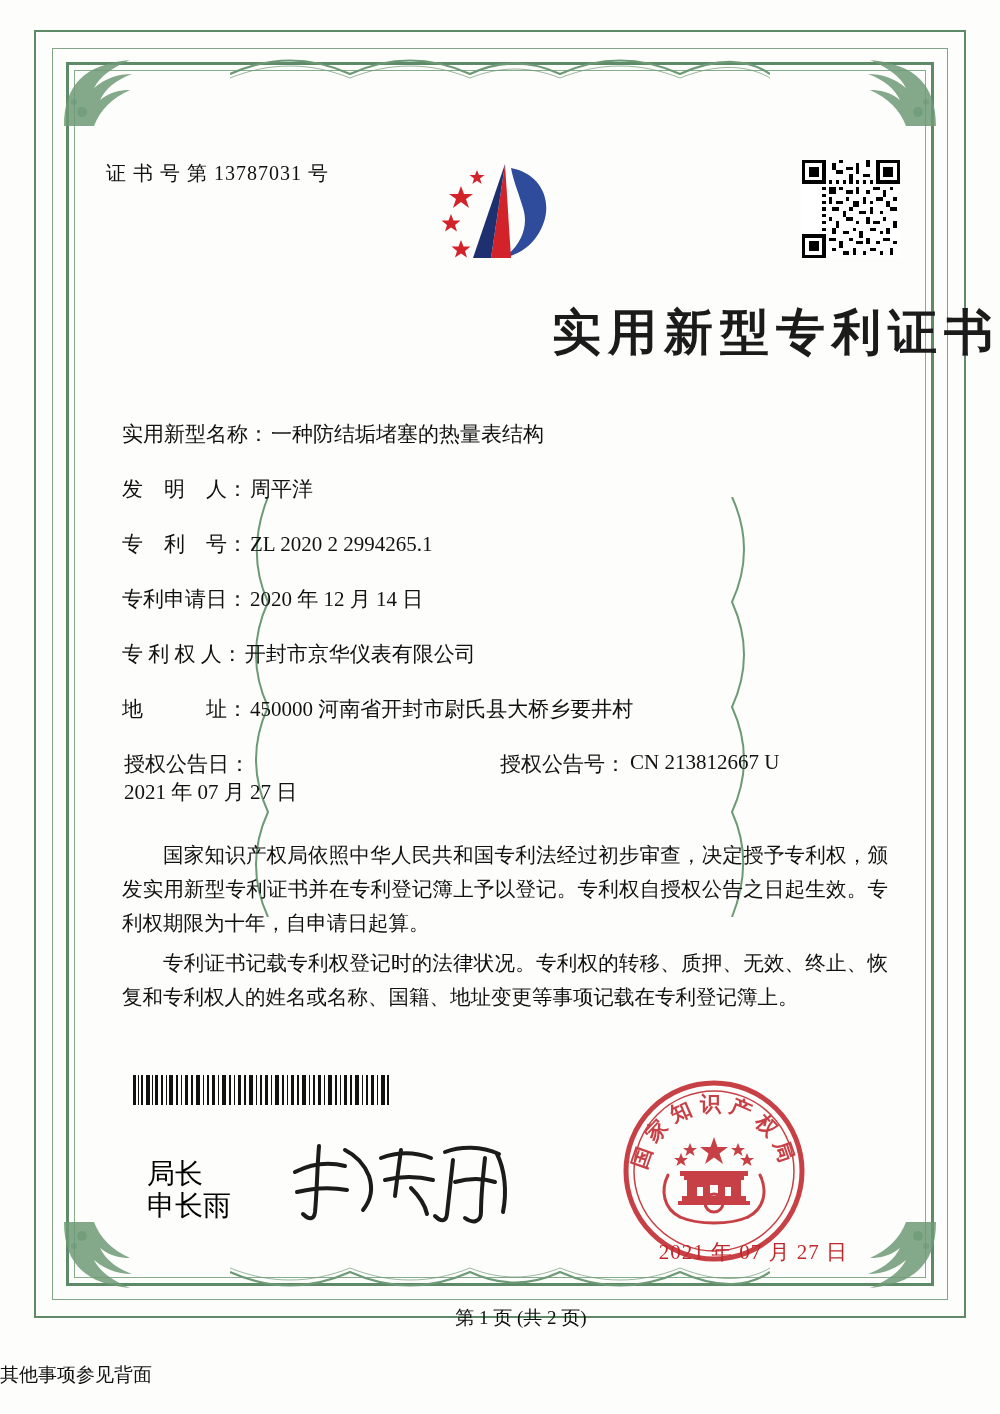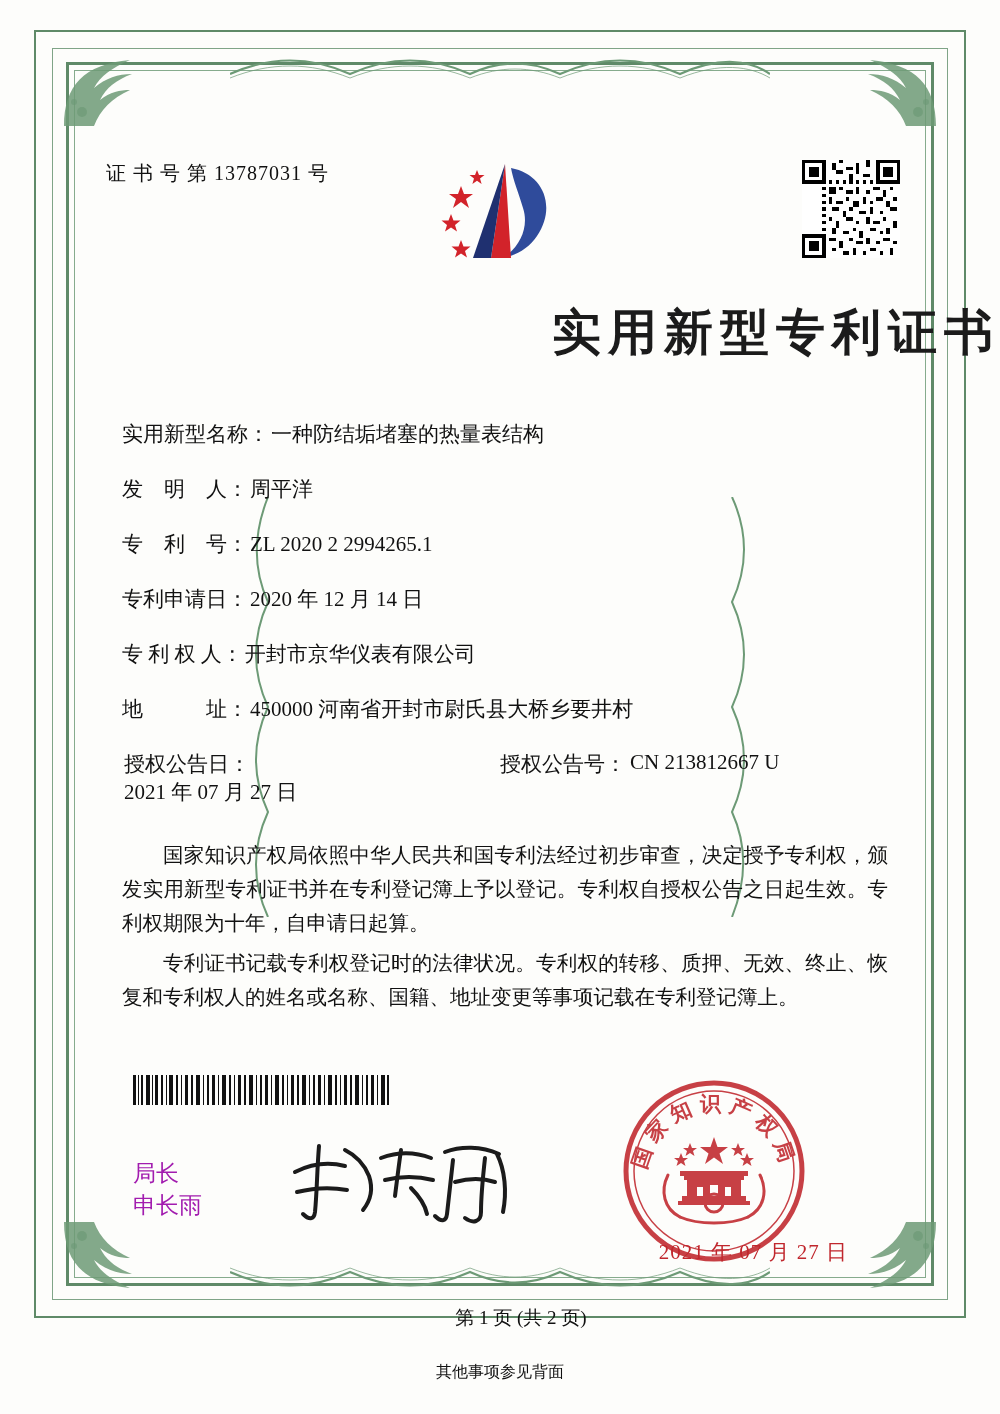--- a/index.html
+++ b/index.html
@@ -176,24 +176,24 @@
   .barcode {
     position: absolute;
     left: 133px; top: 1075px;
     width: 256px; height: 30px;
   }
   .barcode svg { display:block; width:100%; height:100%; }
 
   
   .sign-label {
     position: absolute;
-    left: 133px; top: 1158px;
-    font-size: 23px;
+    left: 147px; top: 1158px;
+    font-size: 28px;
     line-height: 32px;
-    color: #a21caf;
+    color: #000000;
   }
   .signature {
     position: absolute;
     left: 285px; top: 1130px;
     width: 240px; height: 100px;
   }
   .signature svg { display:block; width:100%; height:100%; }
 
   
   .seal {
@@ -216,22 +216,21 @@
     position: absolute;
     left: 0; right: 0; top: 1305px;
     text-align: center;
     font-size: 19px;
     color: #111;
     padding-left: 42px;
   }
   .back-note {
     position: absolute;
     left: 0; right: 0; top: 1362px;
-    text-align: center;
-    font-size: 16px;
+    font-size: 19px;
     color: #111;
   }
 </style>
 </head>
 <body>
 
 <div class="page">
 
   <div class="border-outer"></div>
   <div class="border-inner"></div>

